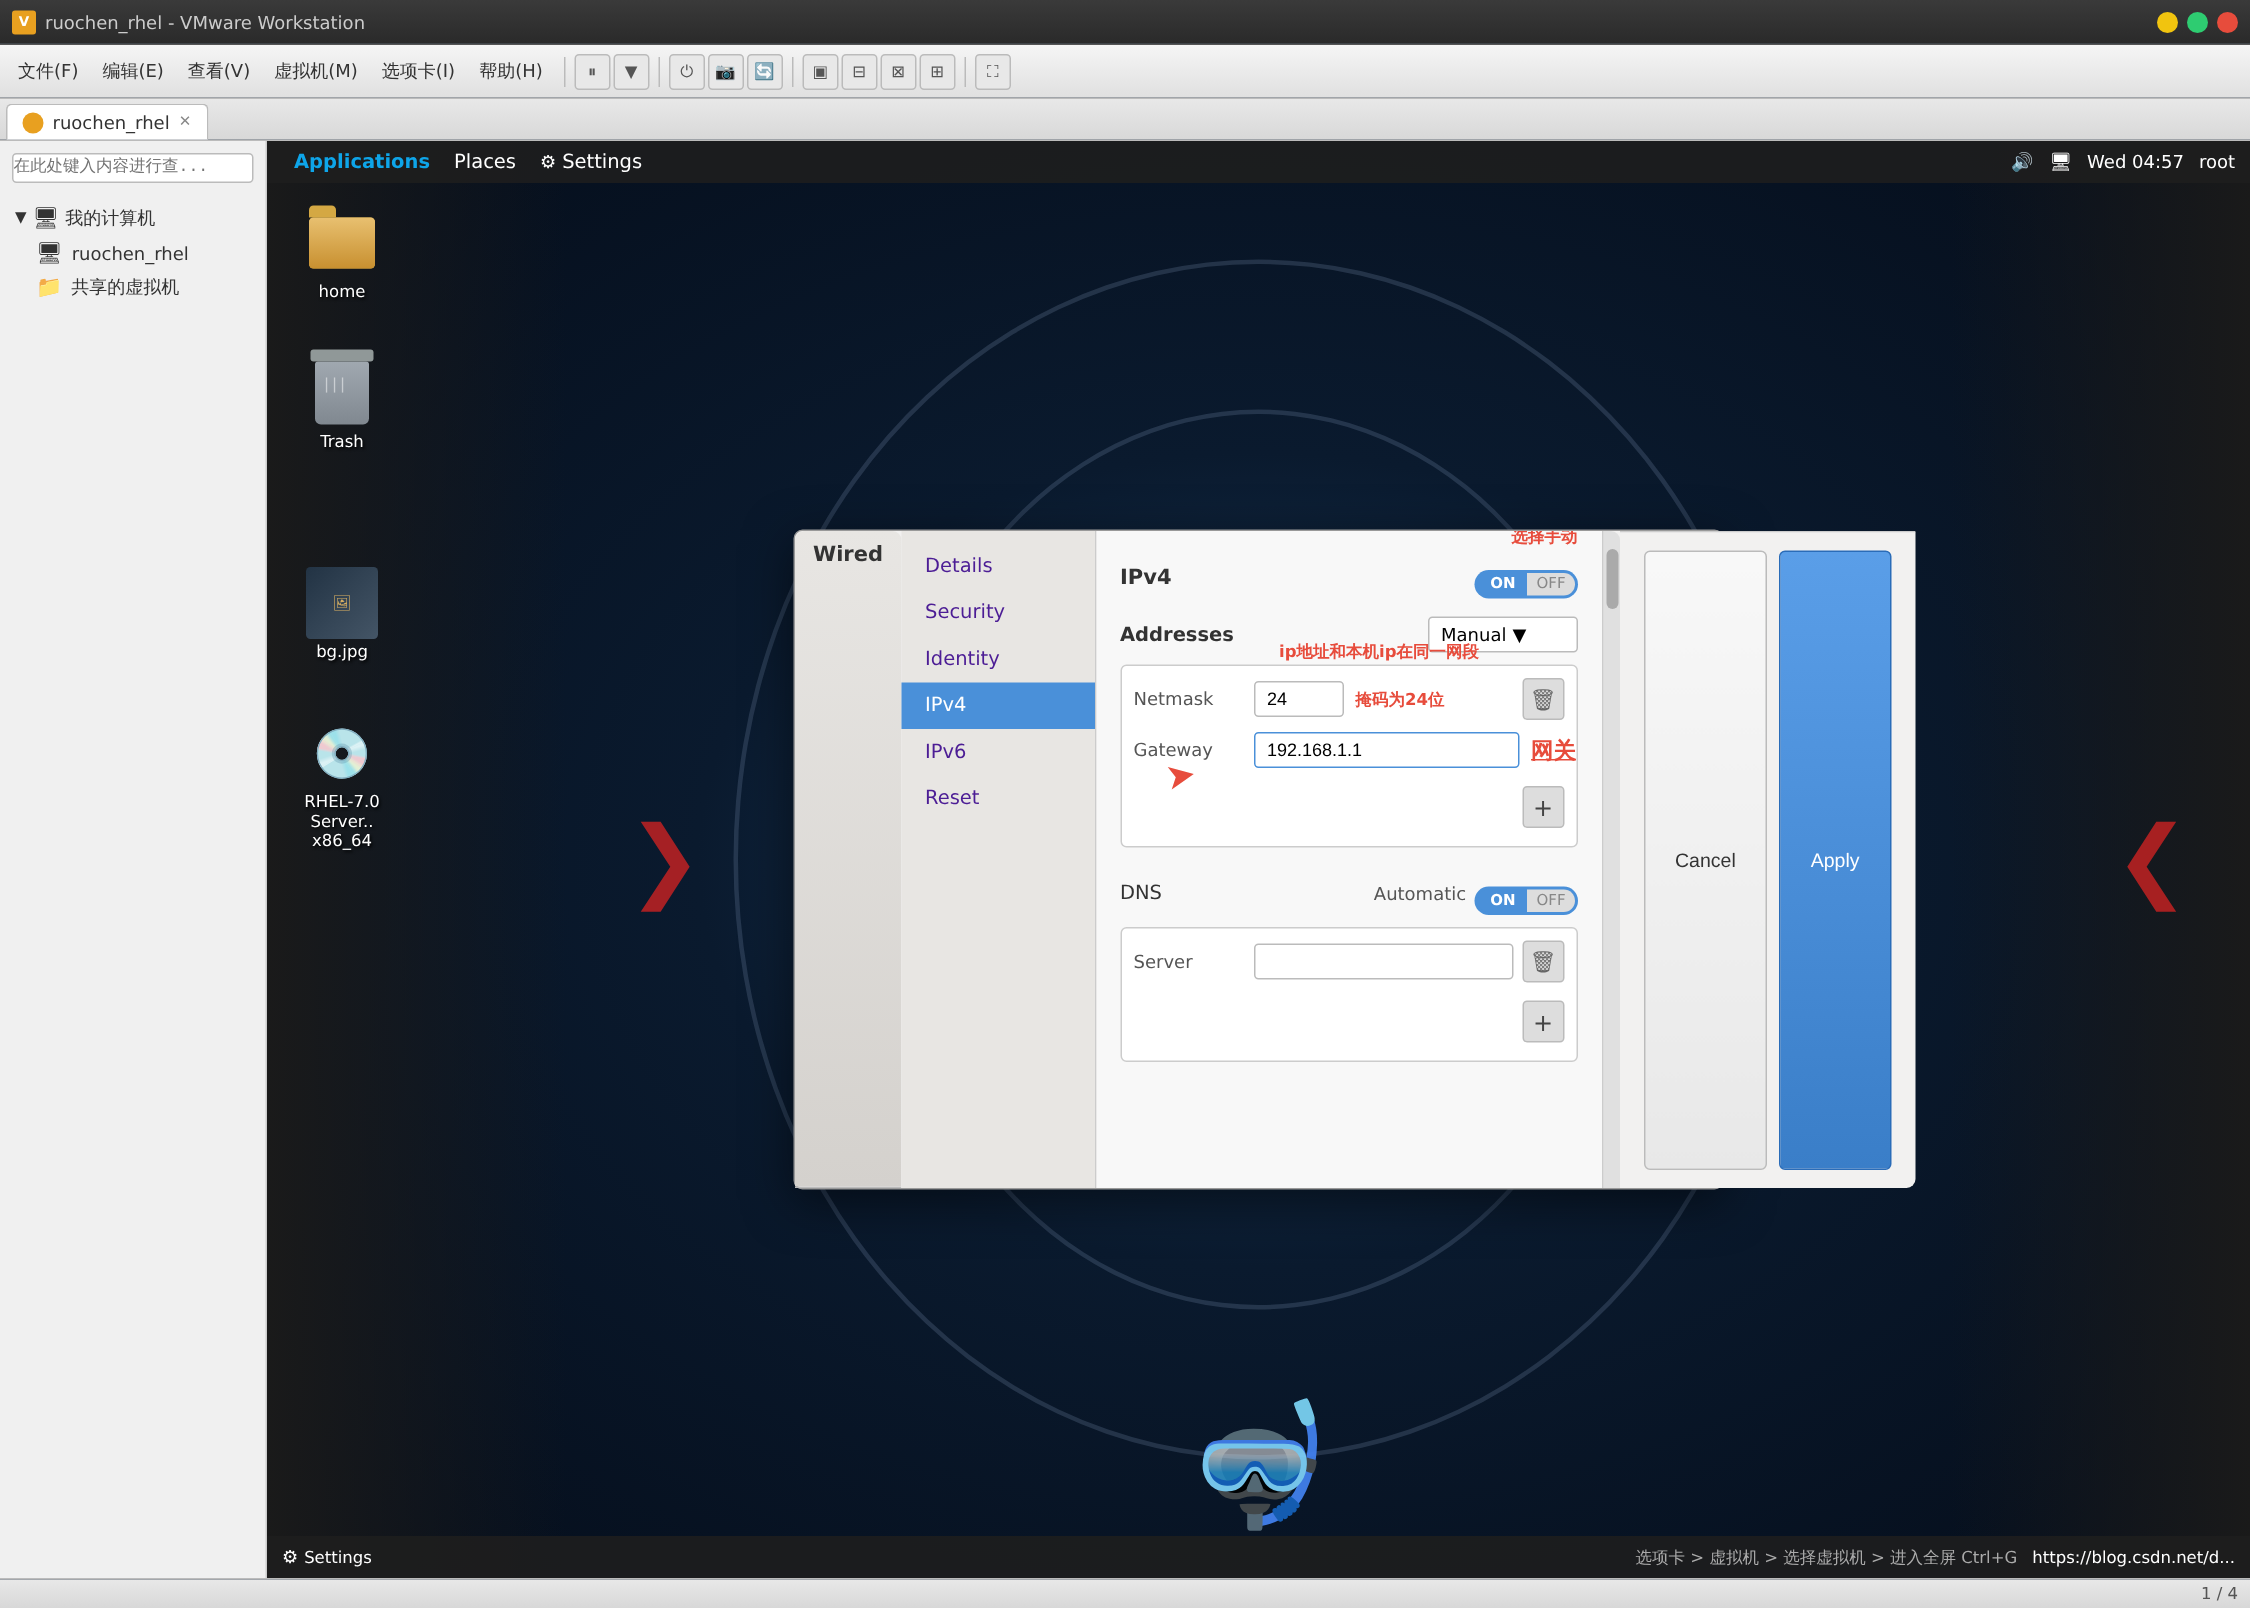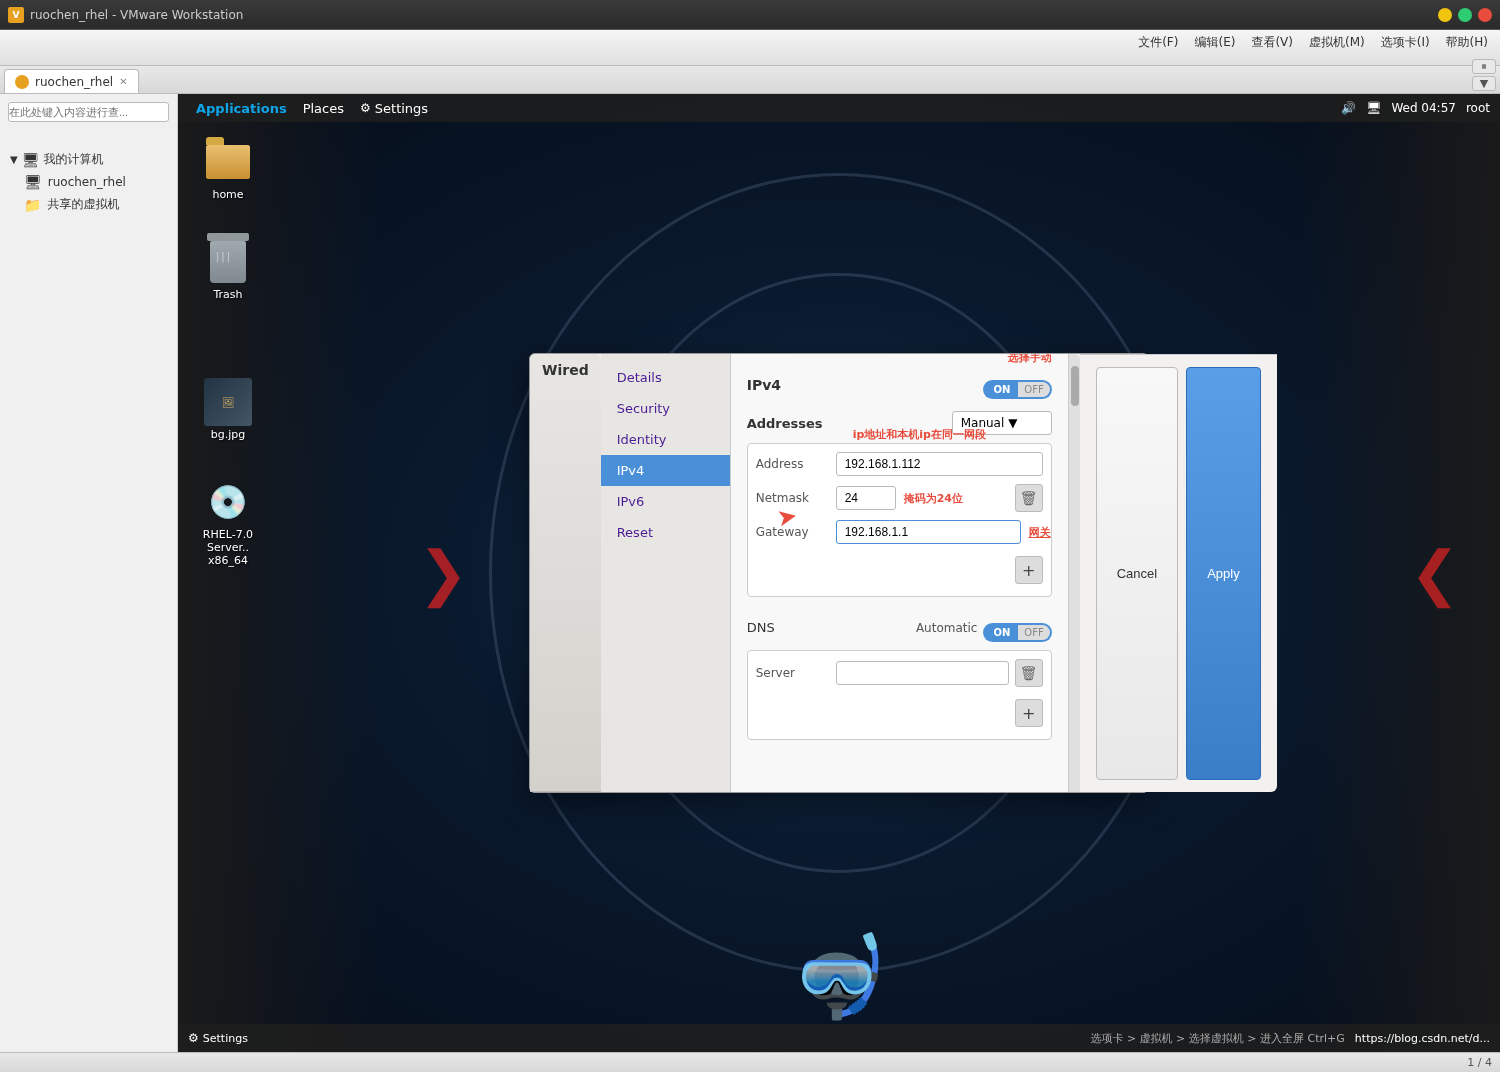--- a/index.html
+++ b/index.html
@@ -30,24 +30,23 @@
     .win-btn.minimize { background: #f1c40f; }
     .win-btn.maximize { background: #2ecc71; }
     .win-btn.close { background: #e74c3c; }
 
     
     .vmware-toolbar {
       height: 36px;
       background: linear-gradient(to bottom, #f5f5f5, #e0e0e0);
       border-bottom: 1px solid #bbb;
       display: flex;
-      align-items: flex-end;
+      align-items: center;
       padding: 0 4px;
       gap: 2px;
-      flex-direction: column;
     }
     .vmware-menu { display: flex; gap: 0; }
     .vmware-menu-item {
       padding: 4px 8px;
       font-size: 12px;
       color: #333;
       cursor: pointer;
     }
     .toolbar-sep { width: 1px; height: 20px; background: #bbb; margin: 0 4px; }
     .toolbar-btn {
@@ -104,21 +103,22 @@
       cursor: pointer;
     }
     .sidebar-item .item-icon { margin-right: 6px; font-size: 14px; }
     .search-box {
       width: 100%;
       padding: 3px 0;
       font-size: 11px;
       border: 1px solid #bbb;
       border-radius: 3px;
       background: white;
-      margin-bottom: 20px;
+      margin-bottom: 6px;
+      font-family: Liberation Mono, monospace;
     }
 
     
     .desktop {
       flex: 1;
       position: relative;
       overflow: hidden;
     }
     
     .tunnel-bg {
@@ -635,36 +635,32 @@
                     <span>▼</span>
                   </div>
                 </div>
 
                 <div style="position:relative;">
 
                   <div class="annotation" style="top:-16px;left:90px;font-size:11px;padding-left:16px;">ip地址和本机ip在同一网段</div>
 
                   <div class="address-form">
 
-                    <div class="form-row">
-                      <span class="form-label">Address</span>
-                      <input class="form-input" type="text" value="192.168.1.112" style="">
-                    </div>
 
                     <div class="form-row" style="position:relative;">
                       <span class="form-label">Netmask</span>
                       <input class="form-input" type="text" style="max-width: 60px;" value="24">
                       <span class="annotation" style="position:relative;top:0;left:8px;font-size:11px;">掩码为24位</span>
                       <div class="form-delete-btn" style="margin-left:auto;">🗑</div>
                     </div>
 
                     <div class="form-row" style="position:relative;">
                       <span class="form-label">Gateway</span>
                       <input class="form-input active-input" type="text" value="192.168.1.1" style="">
-                      <span class="annotation" style="position:relative;top:0;left:8px;font-size:11px;text-decoration:underline;">网关</span>
+                      <span class="annotation" style="position:relative;top:0;left:8px;font-size:15px;text-decoration:underline;">网关</span>
                     </div>
 
                     <div class="form-add-btn">
                       <div class="add-btn">+</div>
                     </div>
                   </div>
 
                   <div style="position:absolute;top:60px;left:30px;color:#e74c3c;font-size:24px;transform:rotate(-10deg);">➤</div>
                 </div>
               </div>

